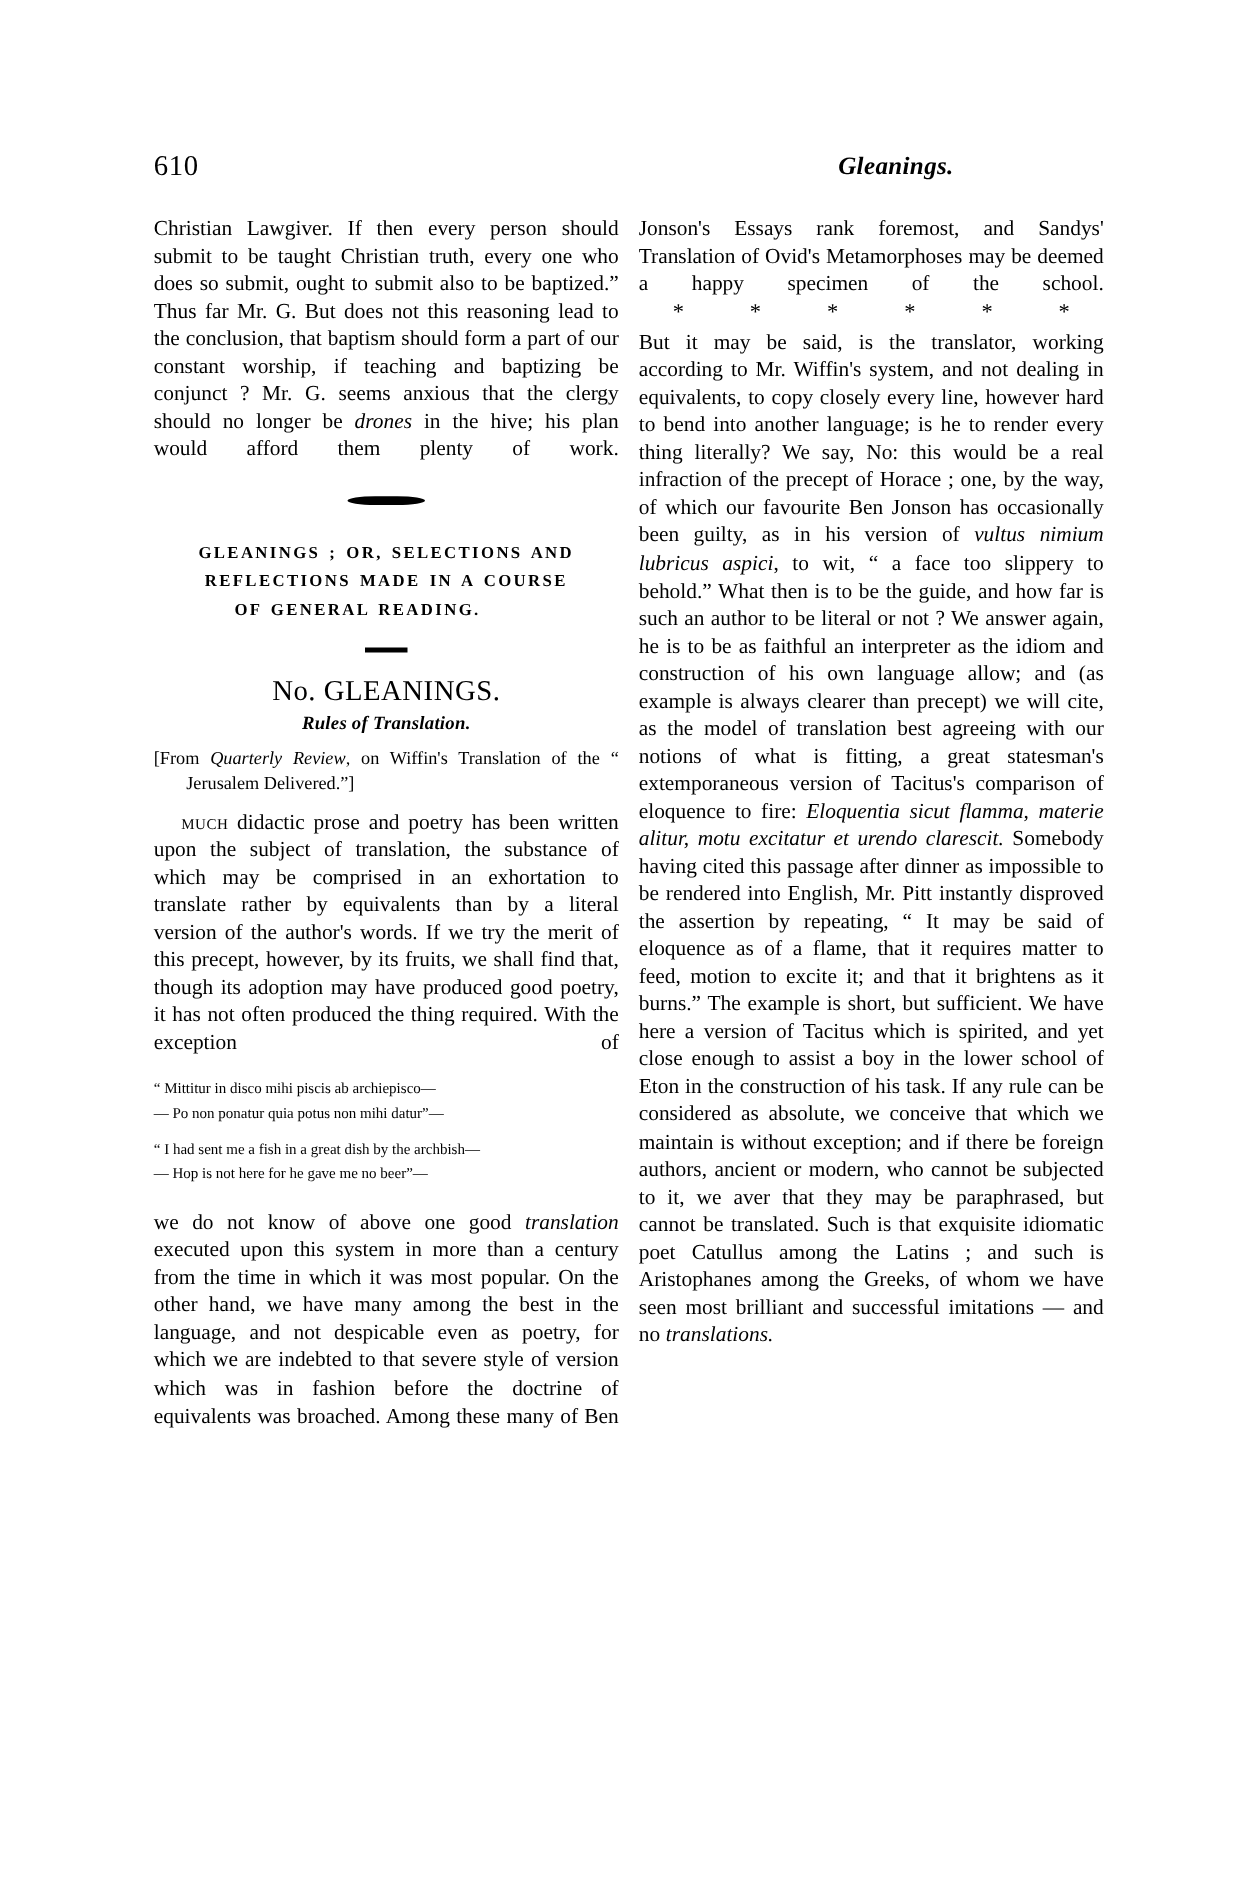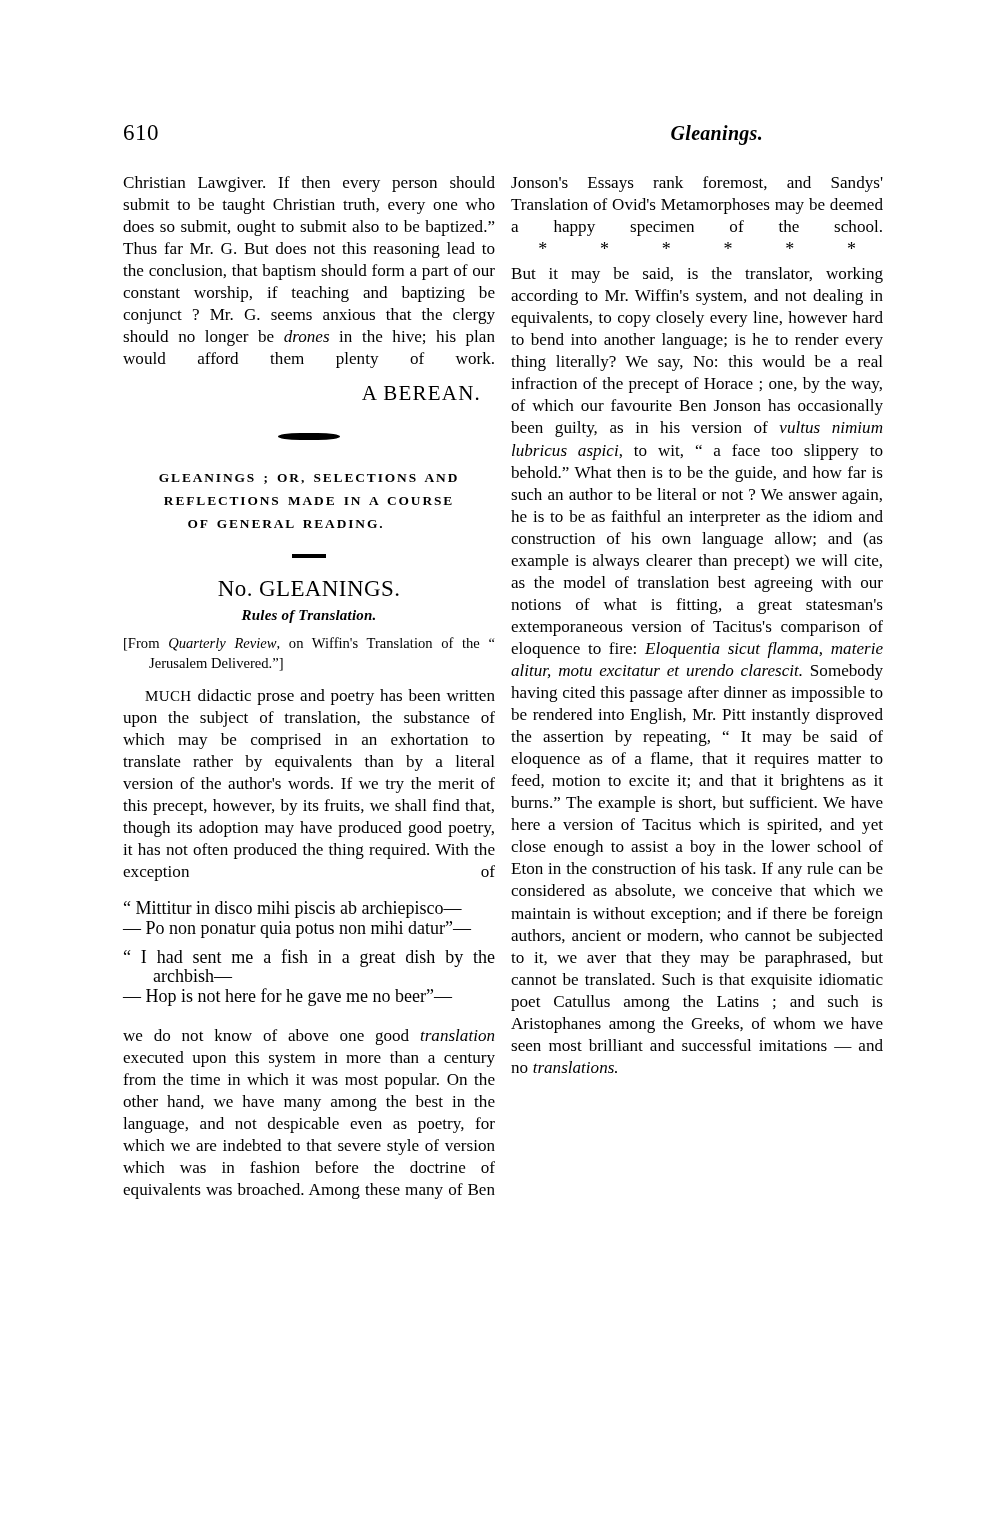--- a/index.html
+++ b/index.html
@@ -144,28 +144,28 @@
     text-align-last: left;
     padding-left: 26px;
     text-indent: -26px;
   }
   .srcnote i { font-style: italic; }
 
   
   .smcap {
     font-variant: small-caps;
     text-transform: lowercase;
-    font-size: 21px;
+    font-size: 17px;
     letter-spacing: 0.4px;
   }
 
   
   .quoteblock {
     margin: 16px 0 0 0;
-    font-size: 18px;
+    font-size: 12px;
     line-height: 19.8px;
   }
   .qline {
     margin: 0 0 0 0;
     padding-left: 30px;
     text-indent: -30px;
     text-align: justify;
     text-align-last: left;
   }
   .qline + .qline { margin-top: 0px; }
@@ -200,21 +200,20 @@
     <div class="folio">610</div>
     <div class="runtitle">Gleanings.</div>
   </div>
 
   <div class="cols">
 
     <div class="col col-left">
 
       <p class="body"><span>Christian Lawgiver.   If then every person should submit to be taught Christian truth, every one who does so submit, ought to submit also to be baptized.”   Thus far Mr. G.  But does not this reasoning lead to the conclusion, that baptism should form a part of our constant worship, if teaching and baptizing be conjunct ? Mr. G. seems anxious that the clergy should no longer be </span><i class="it">drones</i><span> in the hive; his plan would afford them plenty of work.</span></p>
 
-      <p class="signature">A BEREAN.</p>
 
       <div class="rule-thick"></div>
 
       <p class="dept">
         <span class="l1">GLEANINGS ;  OR,  SELECTIONS  AND</span>
         <span class="l2">REFLECTIONS MADE IN A COURSE</span>
         <span class="l3">OF GENERAL READING.</span>
       </p>
 
       <div class="rule-dash"></div>

